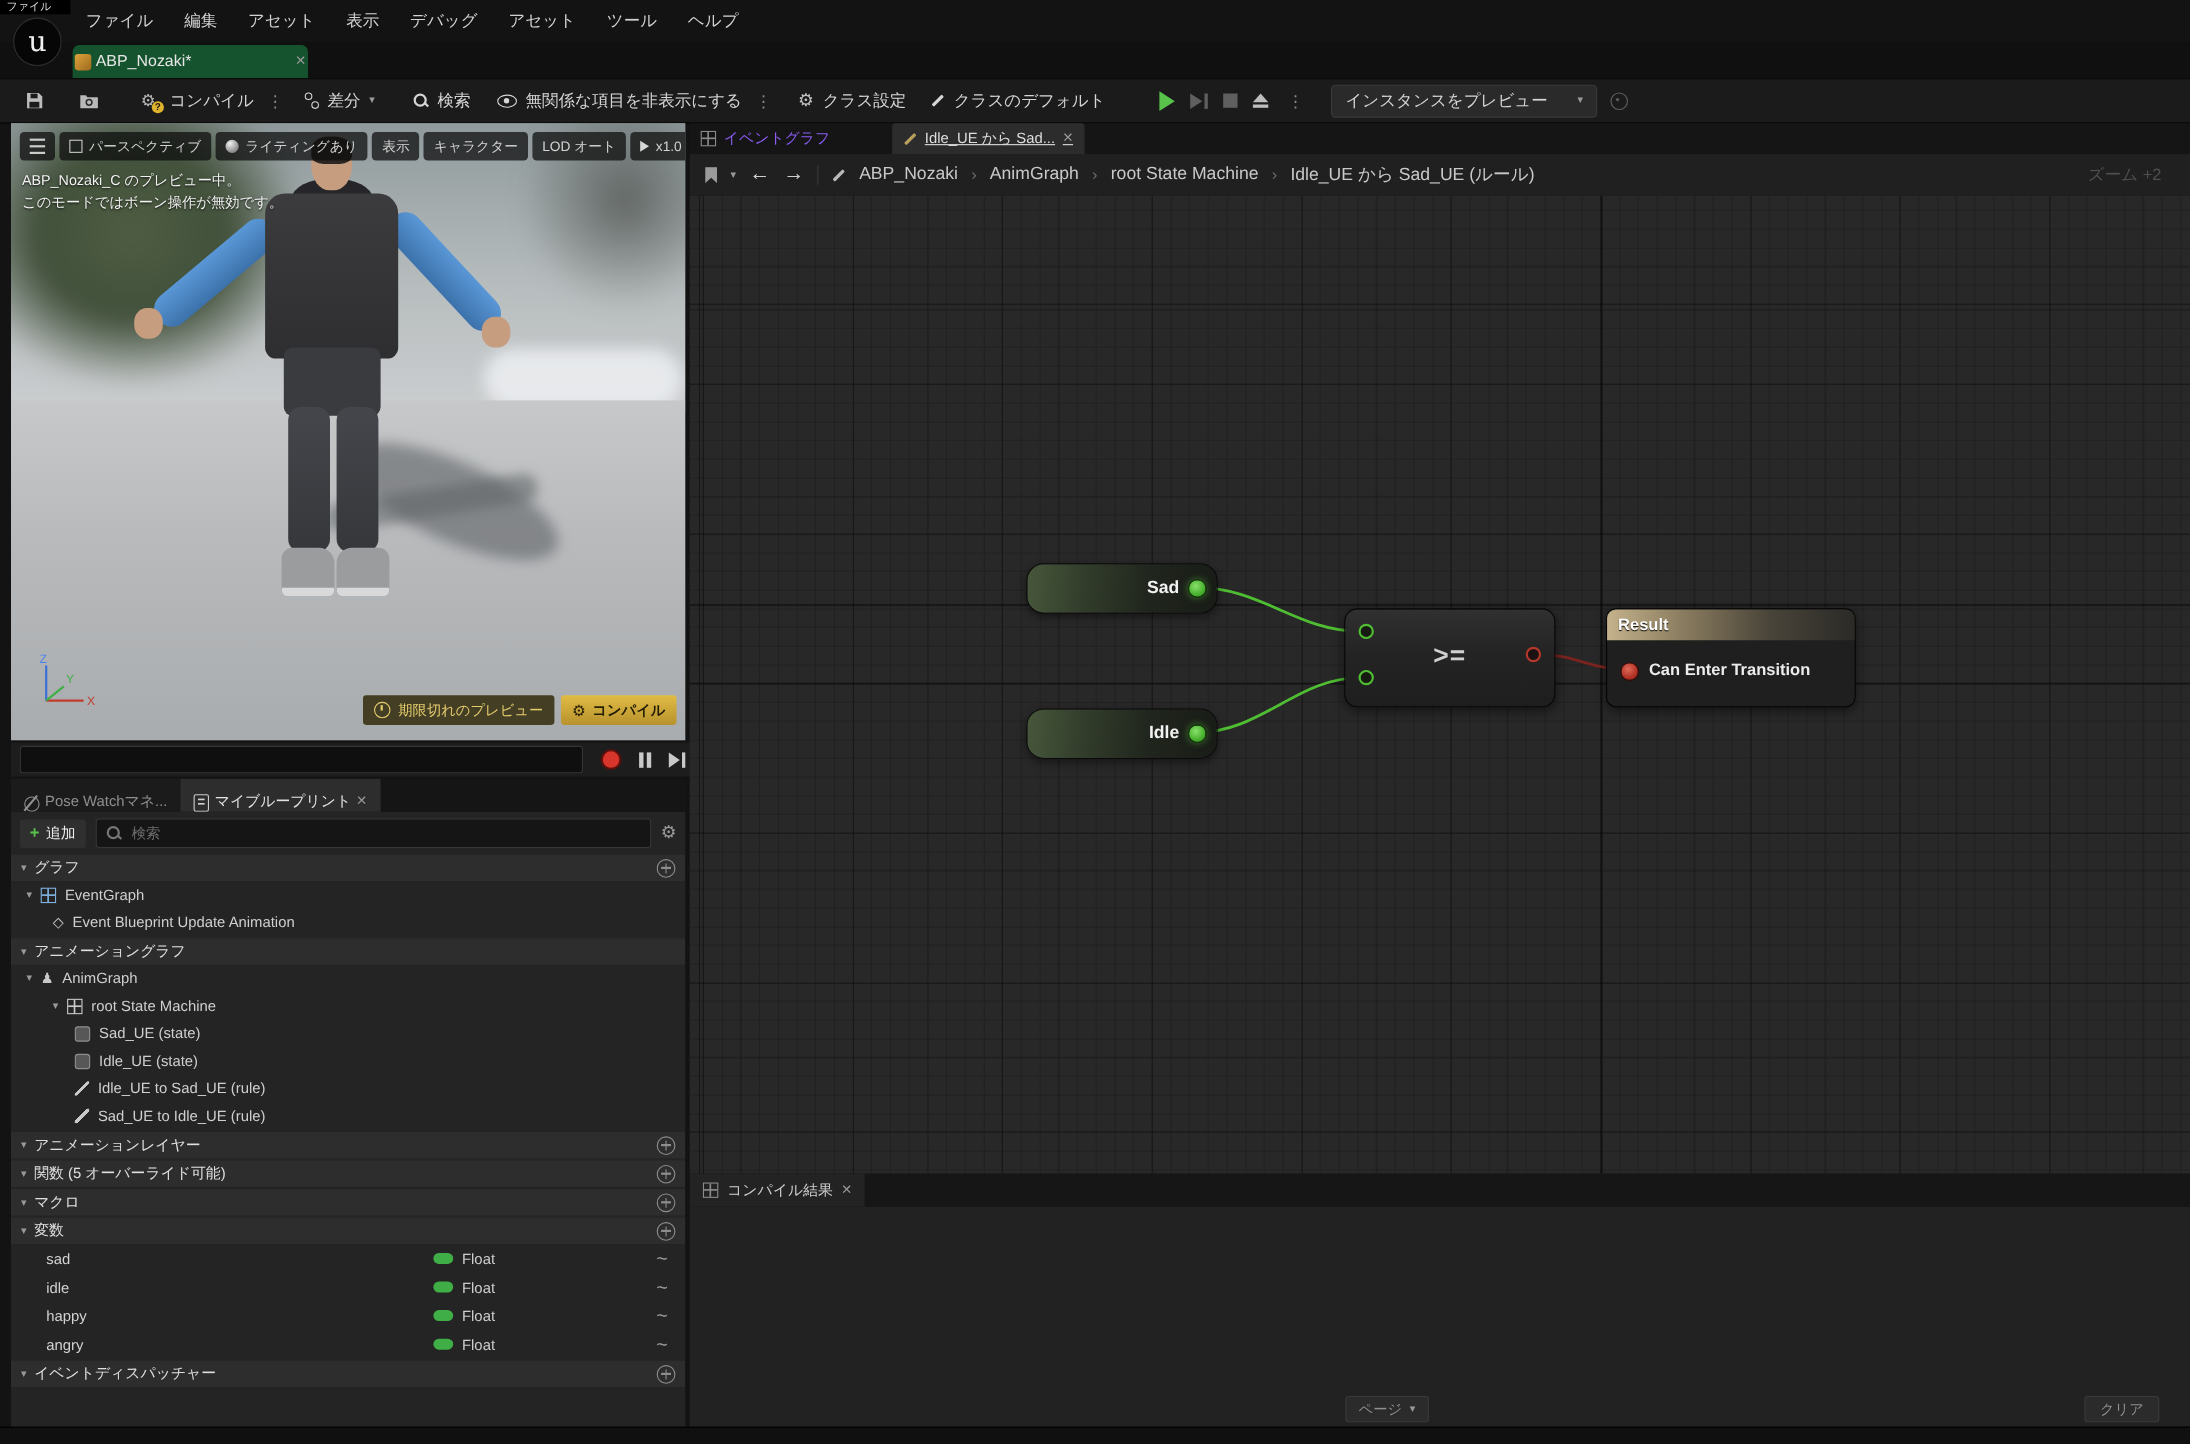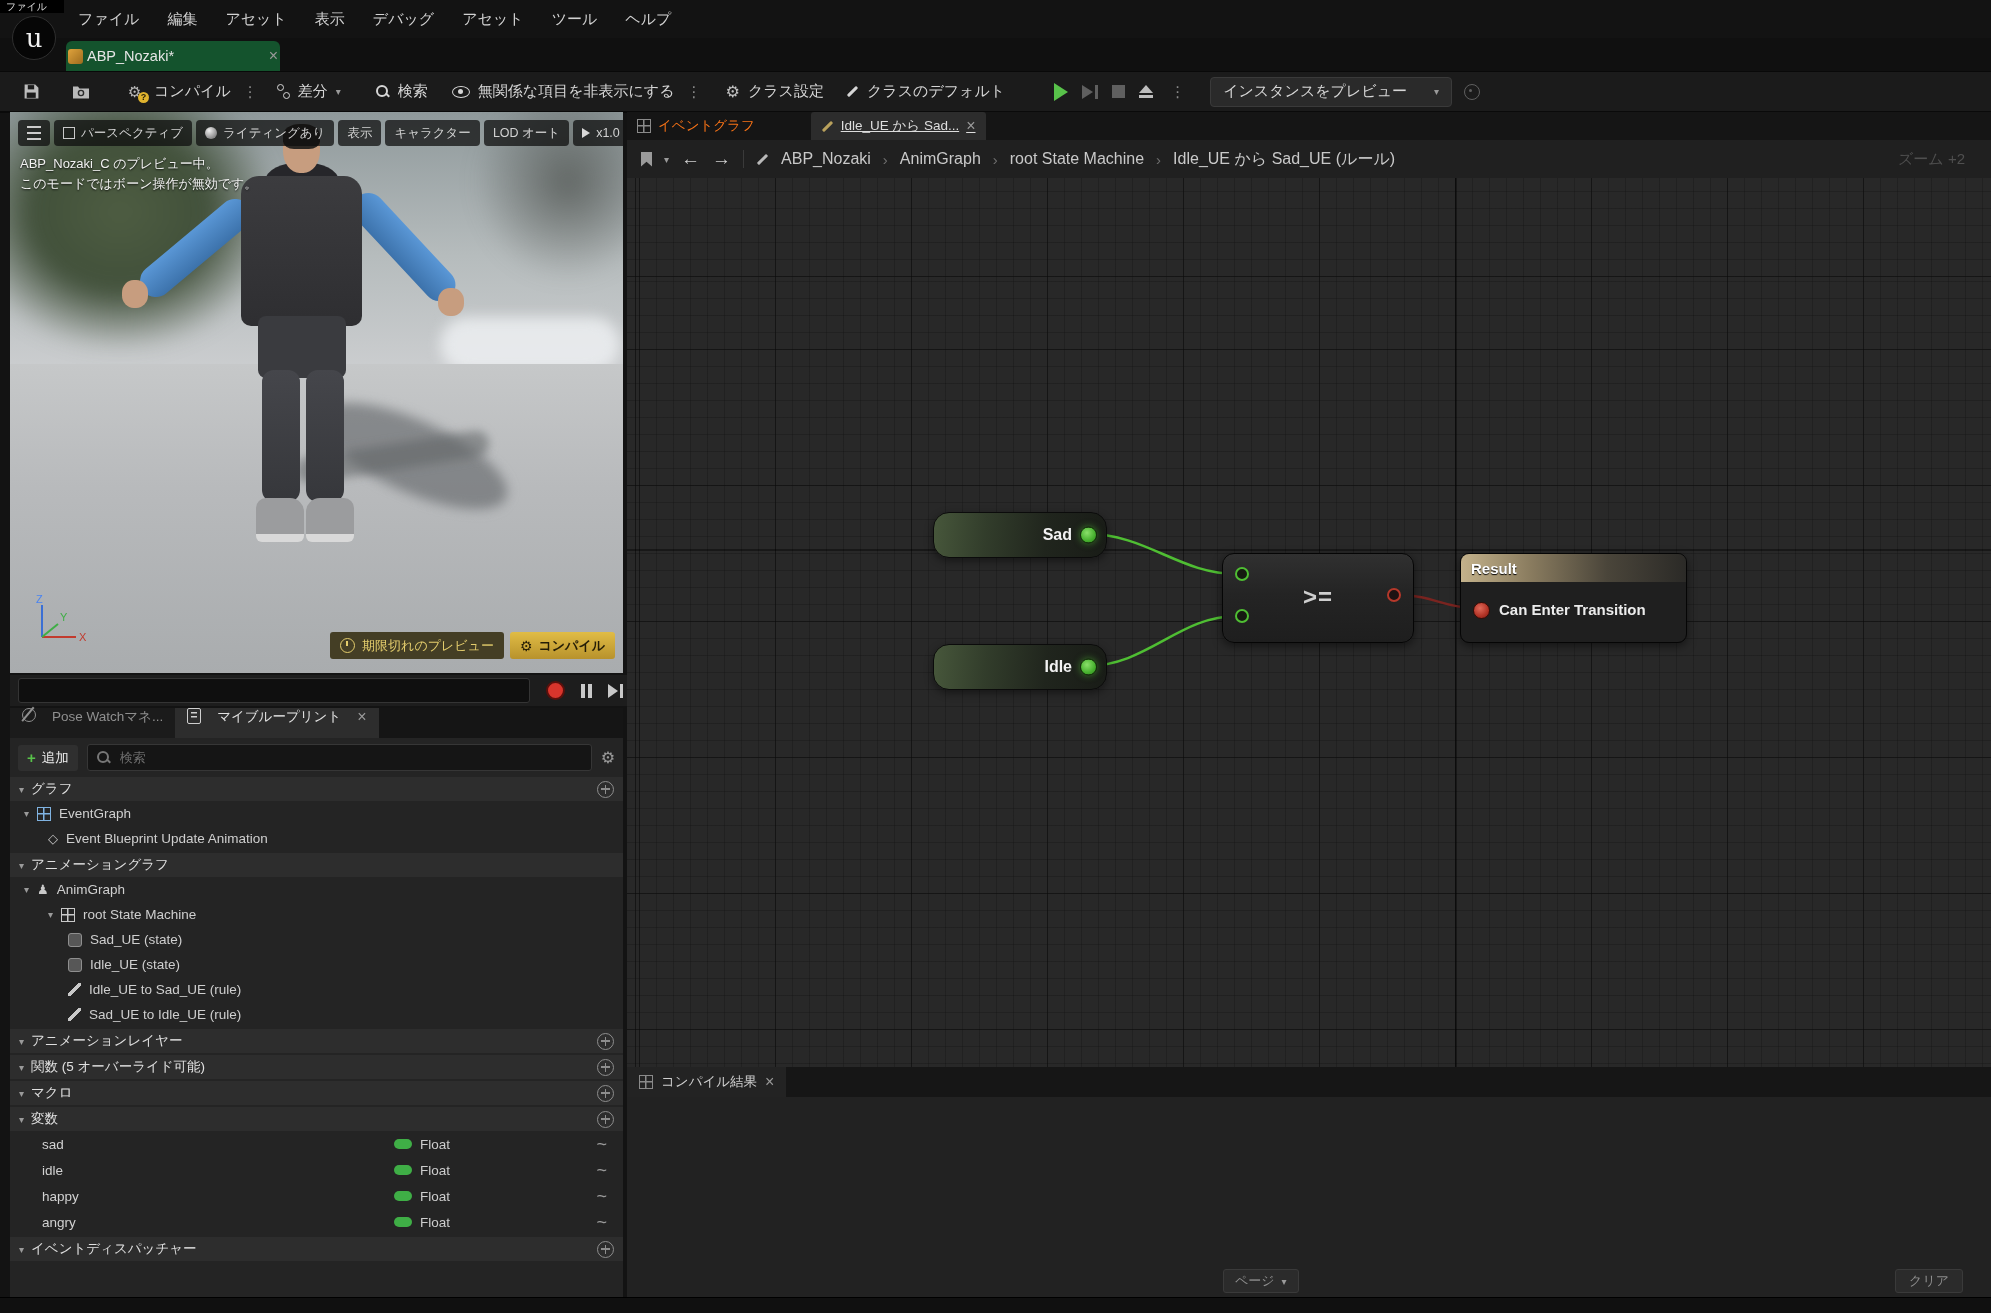--- a/index.html
+++ b/index.html
@@ -118,21 +118,21 @@
         display:flex;align-items:center;padding:0 8px;gap:16px;}
   .record-input{width:498px;height:23px;background:#0f0f0f;border:1px solid #343434;border-radius:3px;color:#ccc;
         font-size:13px;padding:0 6px;outline:none;}
   .rec-dot{width:15px;height:15px;border-radius:50%;background:#d8352c;border:2px solid #5a100c;}
   .pause-ic{display:flex;gap:3px;}
   .pause-ic i{display:block;width:4px;height:14px;background:#c9c9c9;}
   .step-ic{display:flex;align-items:center;gap:2px;}
   .step-ic .t{width:0;height:0;border-left:10px solid #c9c9c9;border-top:7px solid transparent;border-bottom:7px solid transparent;}
   .step-ic .bar{width:3px;height:14px;background:#c9c9c9;}
   .panel-tabs{position:absolute;left:10px;top:708px;width:613px;height:30px;background:#151515;display:flex;}
-  .ptab{height:30px;display:flex;align-items:flex-start;gap:16px;padding:0 12px;font-size:13.5px;white-space:nowrap;}
+  .ptab{height:30px;display:flex;align-items:flex-end;gap:5px;padding:0 12px;font-size:13.5px;white-space:nowrap;}
   .ptab.inactive{background:#1b1b1b;color:#8f8f8f;}
   .ptab.active{background:#2d2d2d;color:#e2e2e2;}
   .i-posewatch{width:12px;height:12px;border:1.5px solid #8f8f8f;border-radius:50%;position:relative;}
   .i-posewatch::after{content:"";position:absolute;left:4px;top:-4px;width:1.5px;height:18px;background:#8f8f8f;transform:rotate(40deg);}
   .i-book{width:12px;height:14px;border:1.5px solid #cfcfcf;border-radius:2px;
         background:linear-gradient(#cfcfcf,#cfcfcf) 3px 3px/6px 1.5px no-repeat,
                    linear-gradient(#cfcfcf,#cfcfcf) 3px 7px/6px 1.5px no-repeat;}
 
   
   .mybp{position:absolute;left:10px;top:738px;width:613px;height:560px;background:#242424;overflow:hidden;}
@@ -163,21 +163,21 @@
         background:linear-gradient(135deg,transparent 42%,#c9c9c9 42%,#c9c9c9 58%,transparent 58%);}
   .var-row{height:26px;display:flex;align-items:center;font-size:13.5px;color:#d2d2d2;padding:0 16px 0 32px;}
   .var-name{width:352px;}
   .var-pill{width:18px;height:10px;border-radius:5px;background:#3fae46;margin-right:8px;flex:none;}
   .var-type{color:#cdcdcd;}
   .var-wave{margin-left:auto;color:#9a9a9a;font-size:18px;line-height:1;}
 
   
   .graph-tabs{position:absolute;left:627px;top:112px;right:0;height:28px;background:#151515;
         display:flex;align-items:center;}
-  .gdoc{display:flex;align-items:center;gap:7px;padding:0 10px;color:#f97316;font-size:13.5px;}
+  .gdoc{display:flex;align-items:center;gap:7px;padding:0 10px;color:#8b5cf6;font-size:13.5px;}
   .gtab-active{height:28px;background:#2c2c2c;border-radius:3px 3px 0 0;display:flex;align-items:center;
         gap:7px;padding:0 10px;margin-left:46px;color:#dedede;font-size:13.5px;text-decoration:underline;}
   .breadcrumb{position:absolute;left:627px;top:140px;right:0;height:38px;background:#202020;
         display:flex;align-items:center;gap:12px;padding:0 14px;font-size:16px;}
   .bc-sep{width:1px;height:18px;background:#3a3a3a;}
   .bc-arrow{font-size:19px;color:#d0d0d0;}
   .bc-item{color:#c9c9c9;white-space:nowrap;}
   .bc-chev{color:#6f6f6f;font-size:15px;}
   .i-bookmark{width:11px;height:15px;background:#9a9a9a;
         clip-path:polygon(0 0,100% 0,100% 100%,50% 68%,0 100%);}

